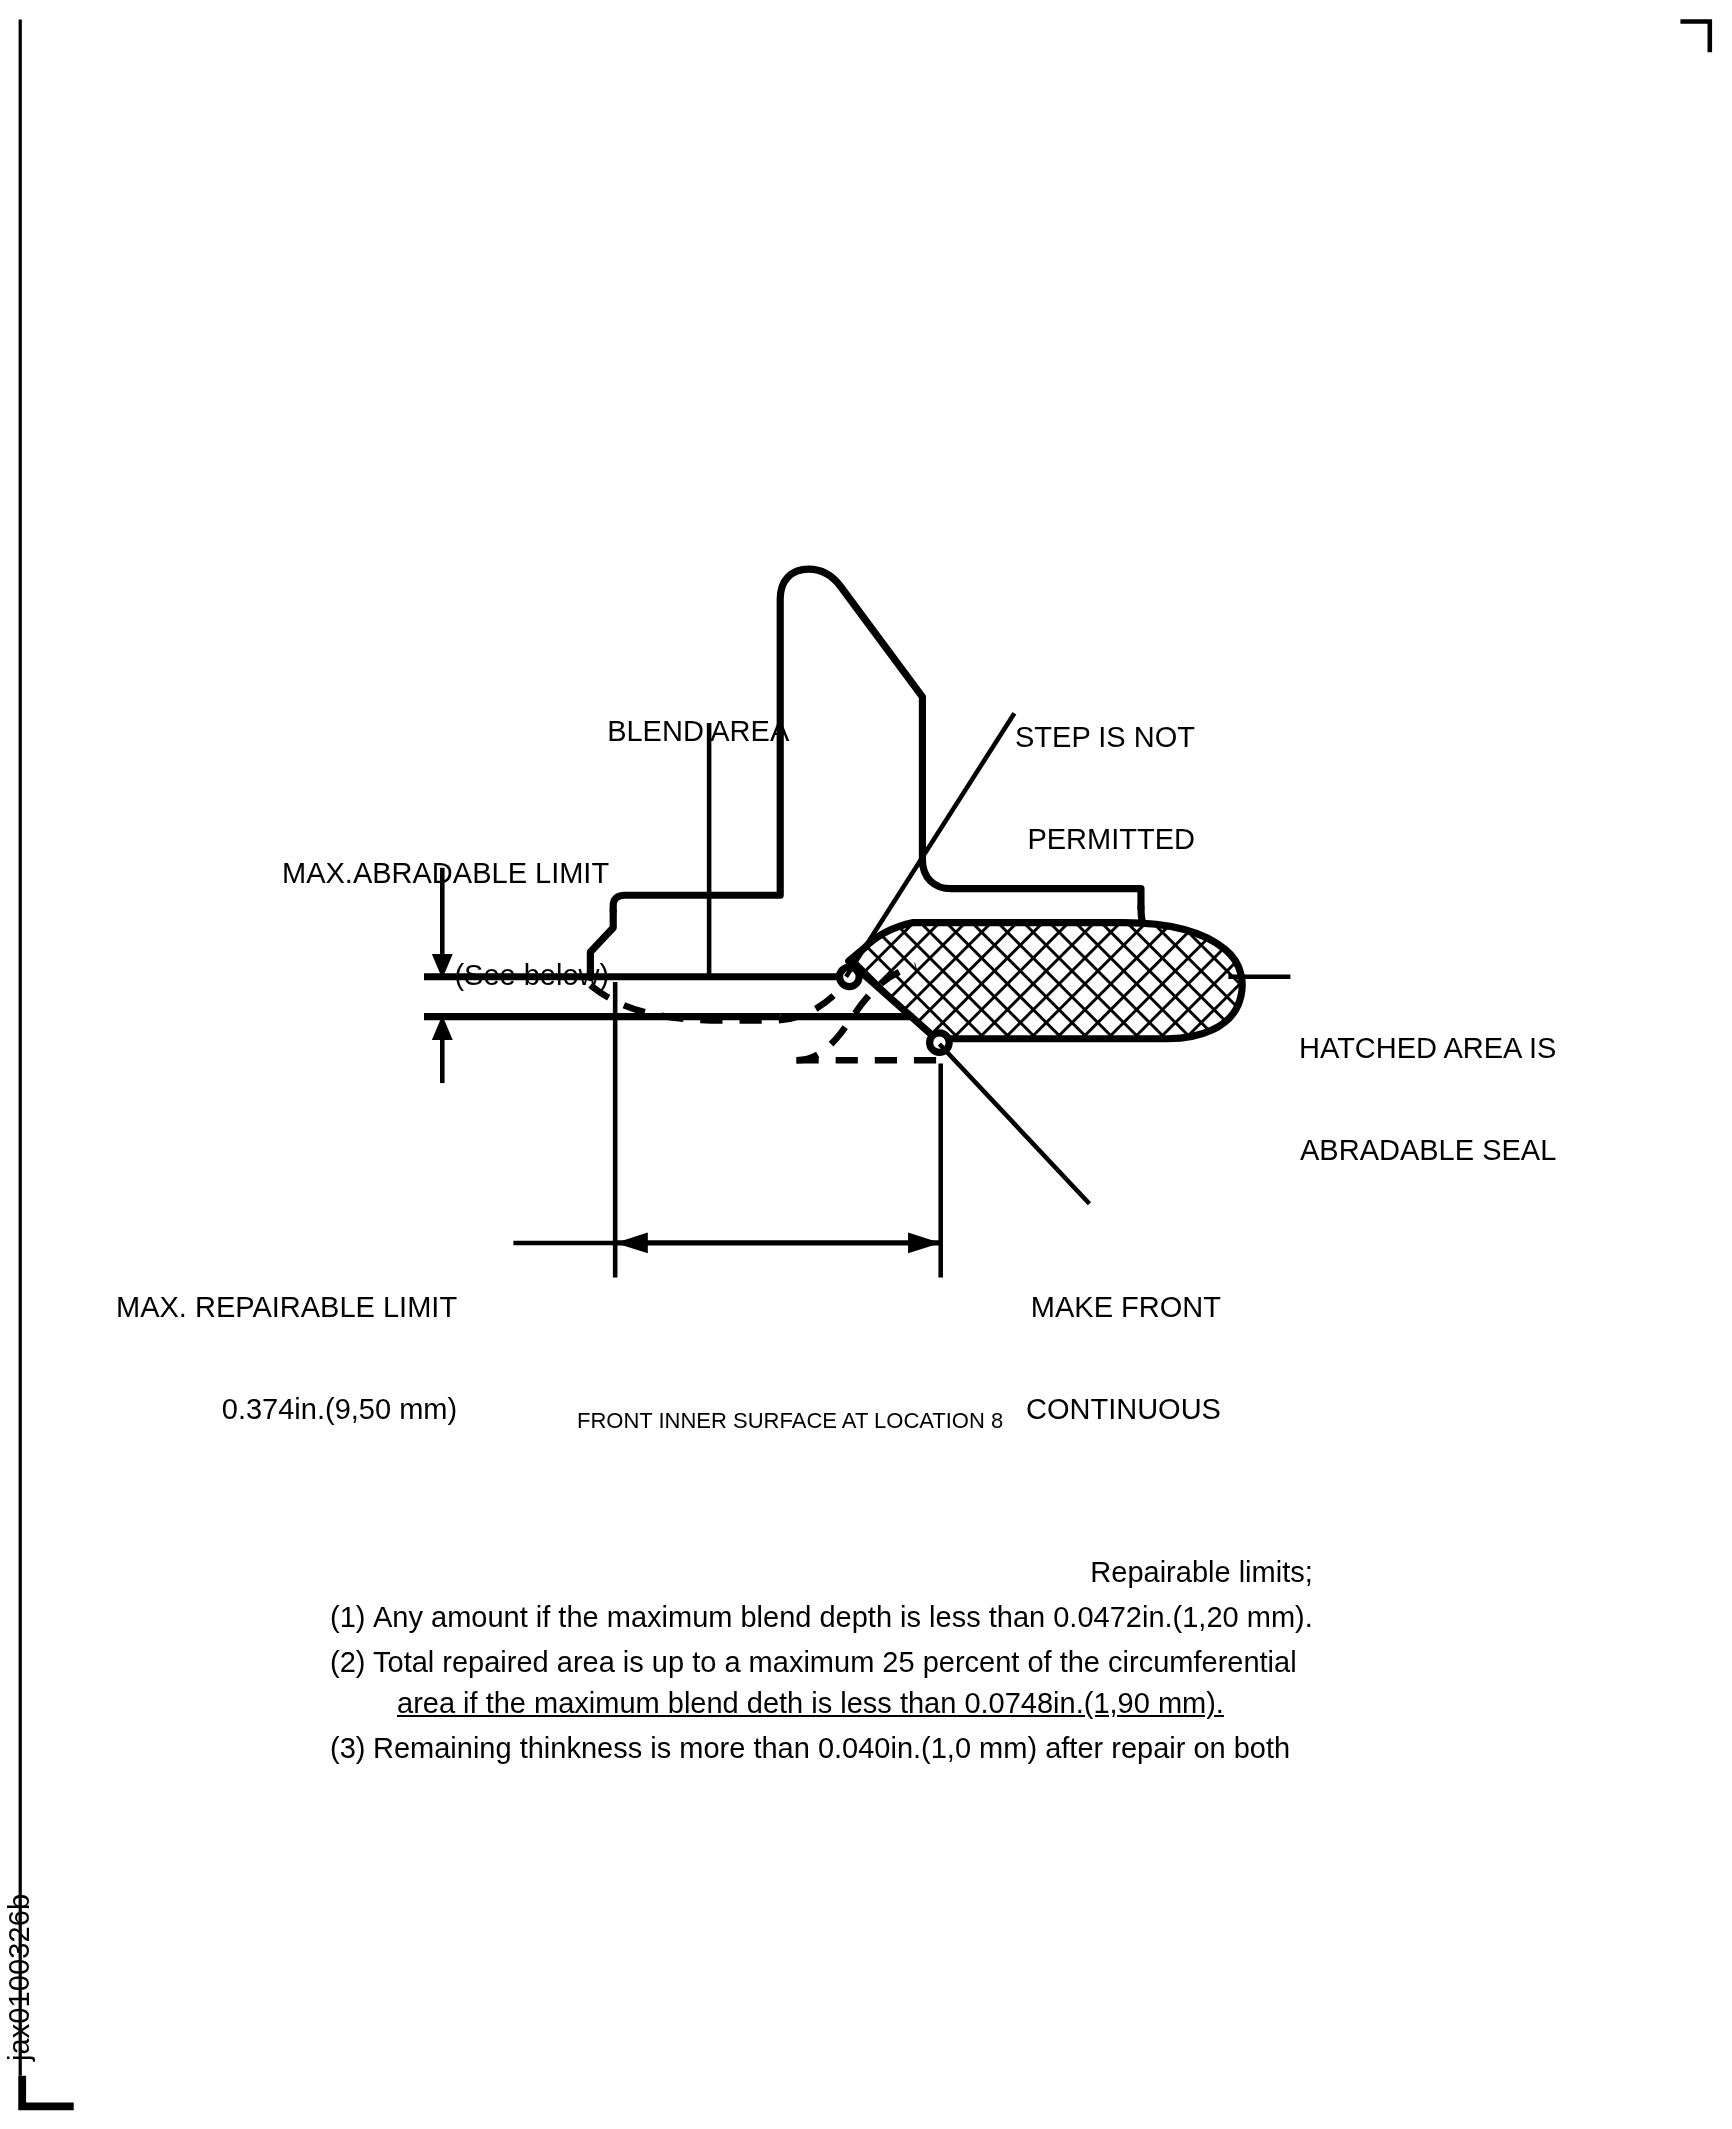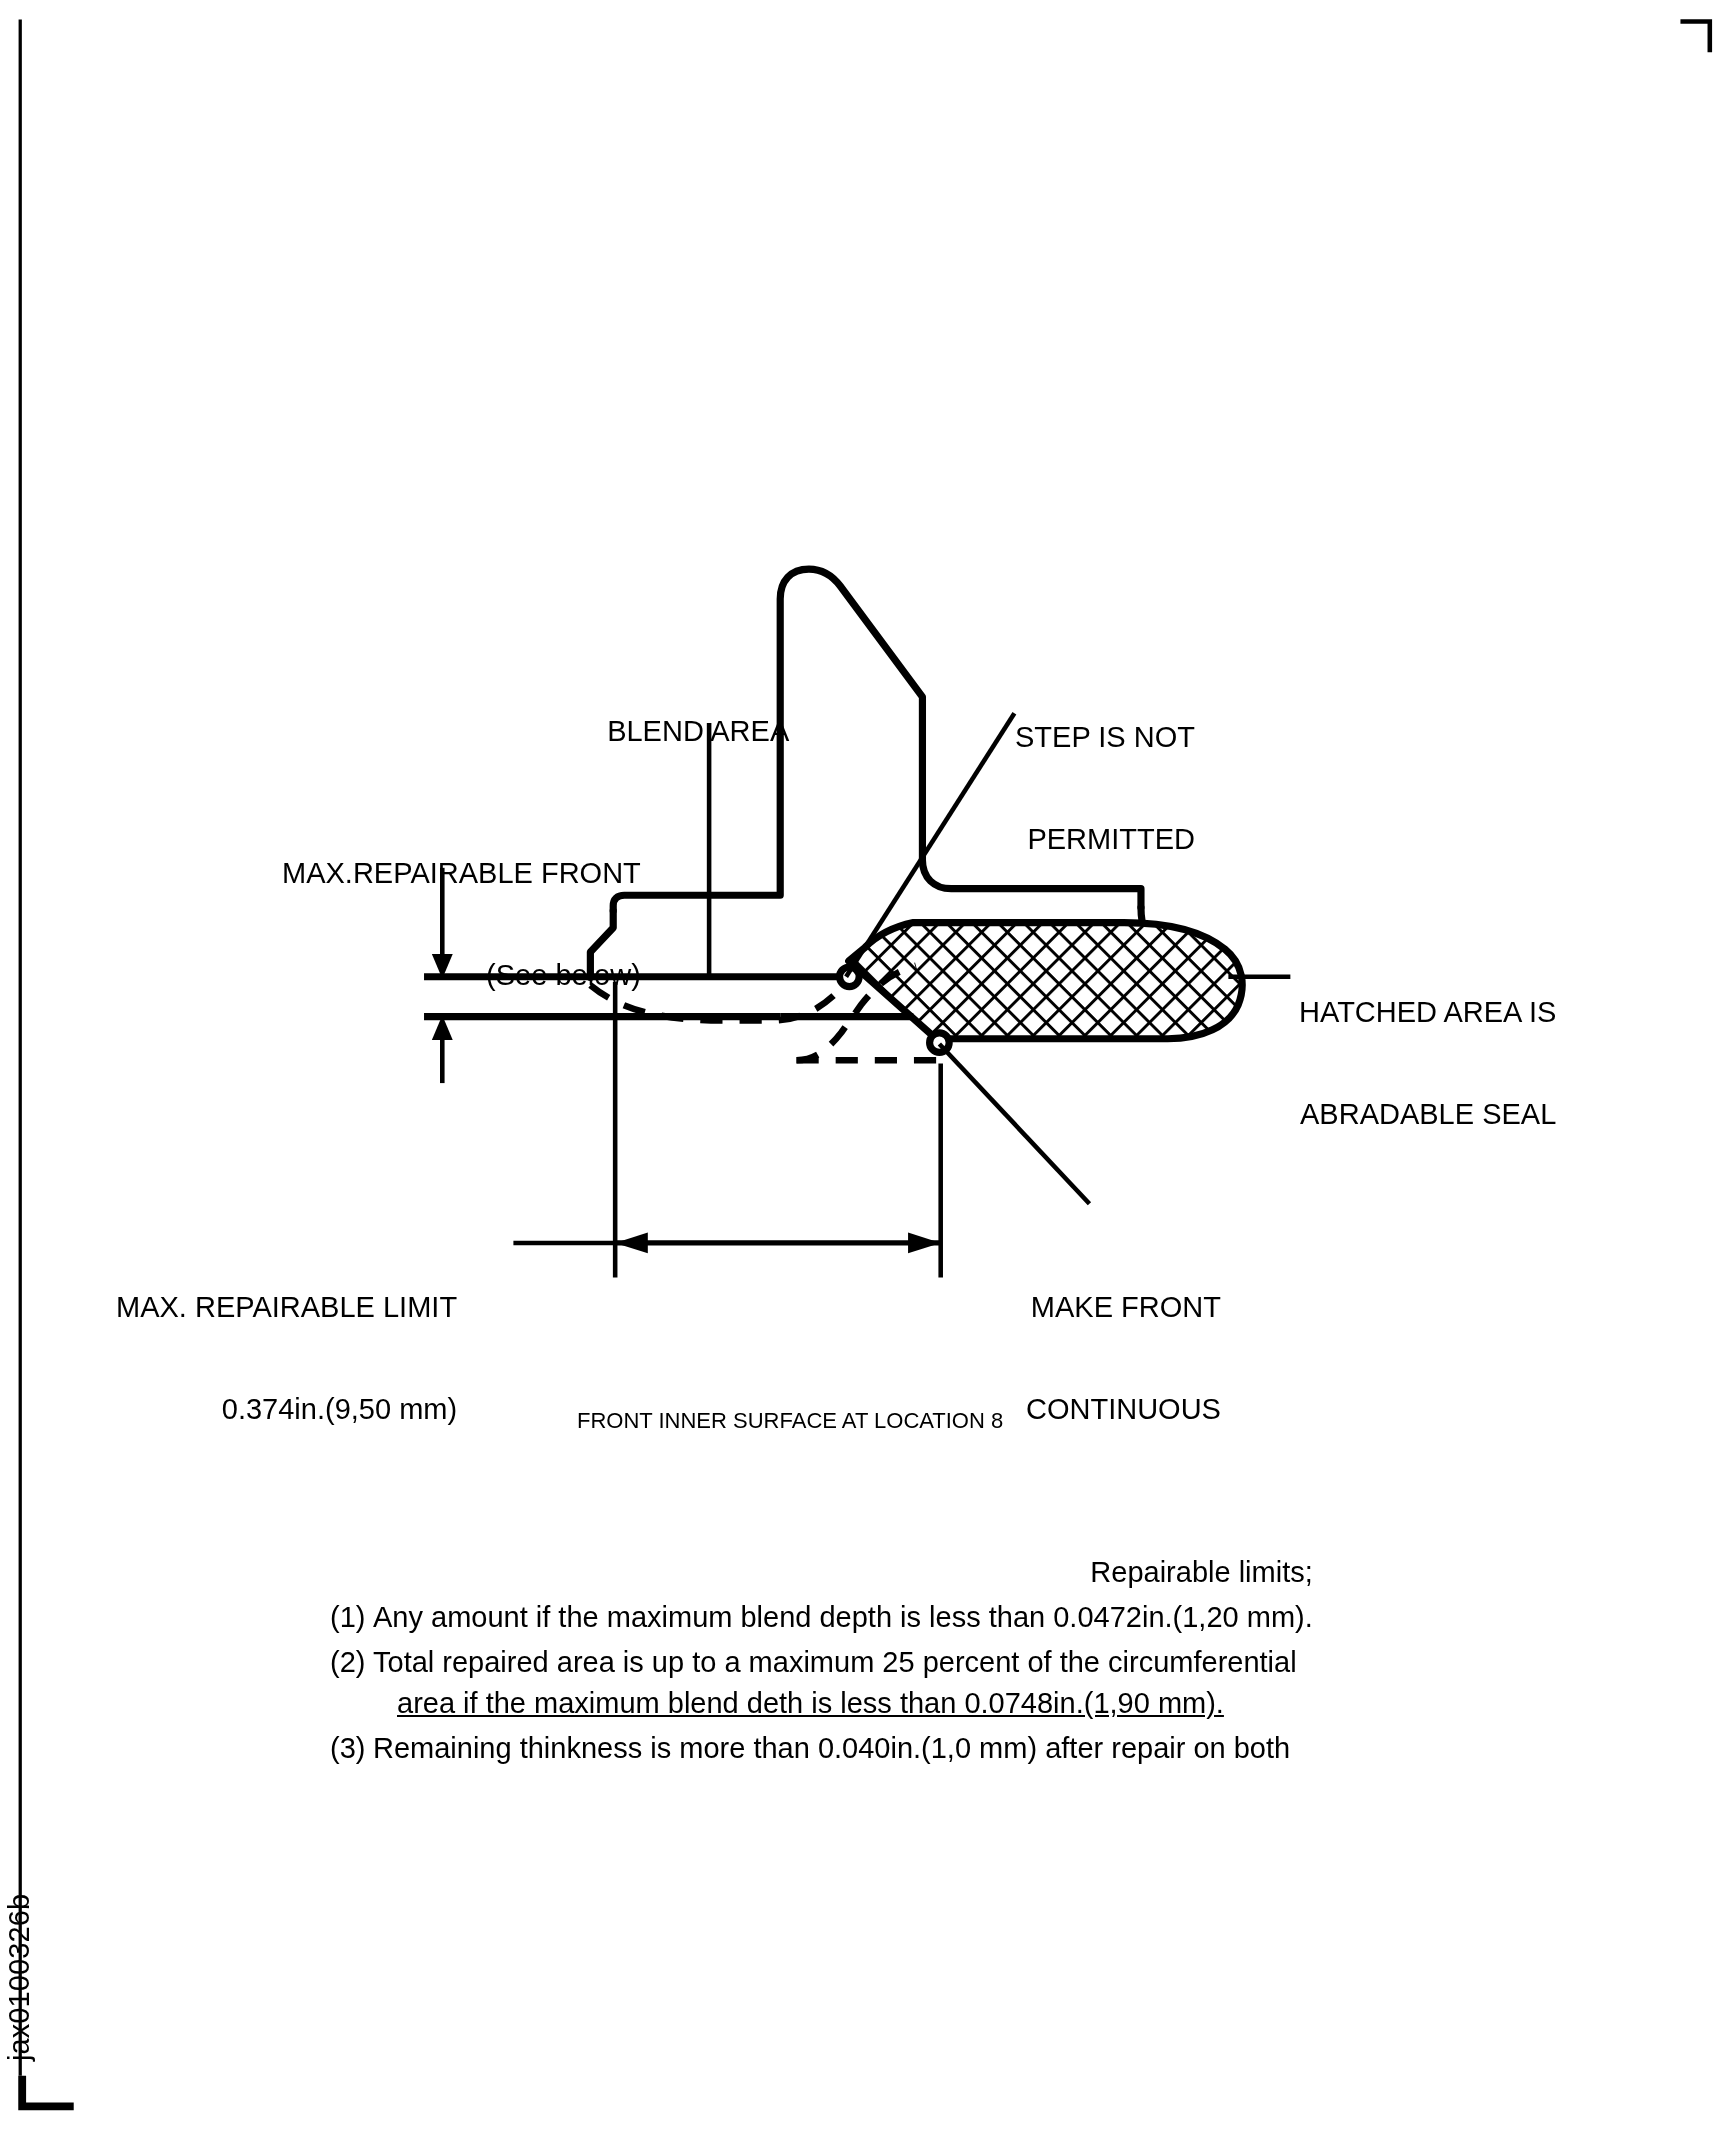--- a/index.html
+++ b/index.html
@@ -48,21 +48,21 @@
     position: absolute;
     font-size: 29px;
     line-height: 1.17;
     white-space: pre;
     letter-spacing: 0px;
     text-align: right;
   }
   .lbl-blend      { left: 591px;  top: 681px; }
   .lbl-step       { left: 1015px; top: 653px; }
   .lbl-maxrep-a   { left: 282px;  top: 789px; }
-  .lbl-hatched    { left: 1299px; top: 928px; }
+  .lbl-hatched    { left: 1299px; top: 964px; }
   .lbl-maxrep-b   { left: 116px;  top: 1223px; }
   .lbl-smooth     { left: 1026px; top: 1223px; }
   .caption {
     position: absolute;
     left: 577px;
     top: 1408px;
     font-size: 22px;
     white-space: pre;
   }
 
@@ -207,21 +207,21 @@
 <div class="lbl lbl-blend">
   <span>BLEND AREA</span>
 </div>
 
 <div class="lbl lbl-step">
   <div>STEP IS NOT</div>
   <div>PERMITTED</div>
 </div>
 
 <div class="lbl lbl-maxrep-a">
-  <div>MAX.REPAIRABLE FRONT</div>
+  <div>MAX.ABRADABLE LIMIT</div>
   <div>(See below)</div>
 </div>
 
 <div class="lbl lbl-hatched">
   <div>HATCHED AREA IS</div>
   <div>ABRADABLE SEAL</div>
 </div>
 
 <div class="lbl lbl-maxrep-b">
   <div>MAX. REPAIRABLE LIMIT</div>

